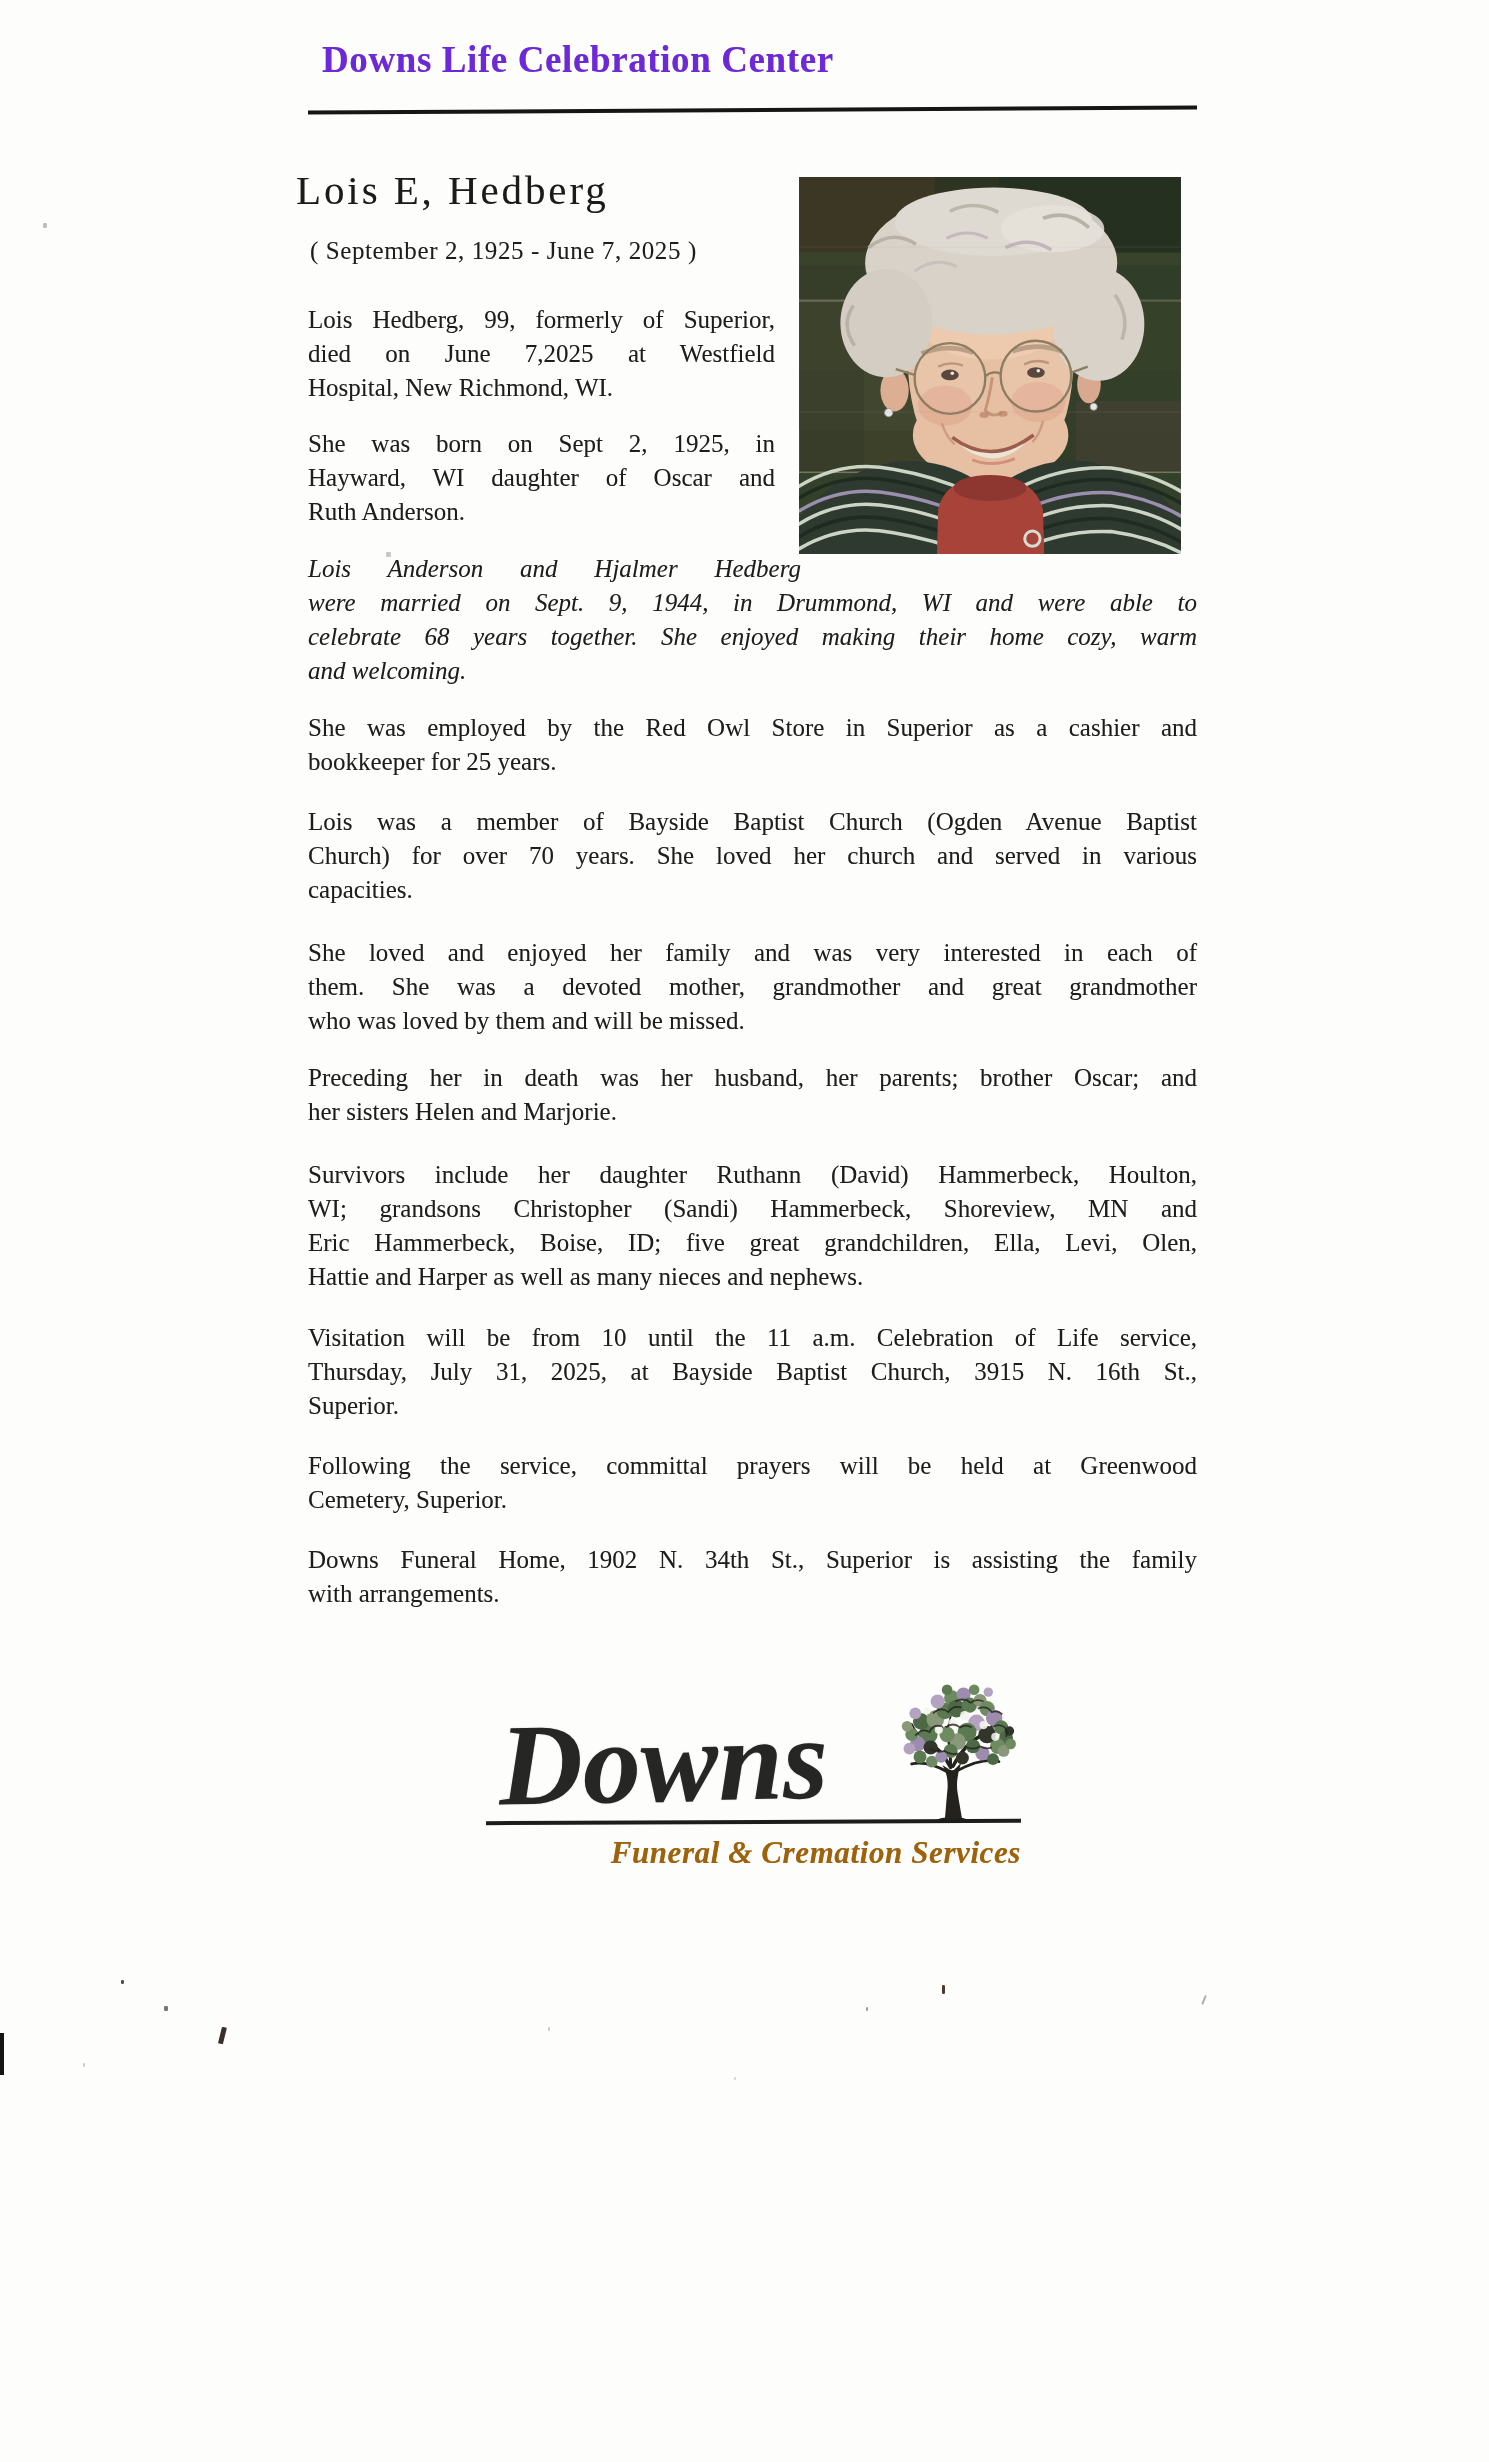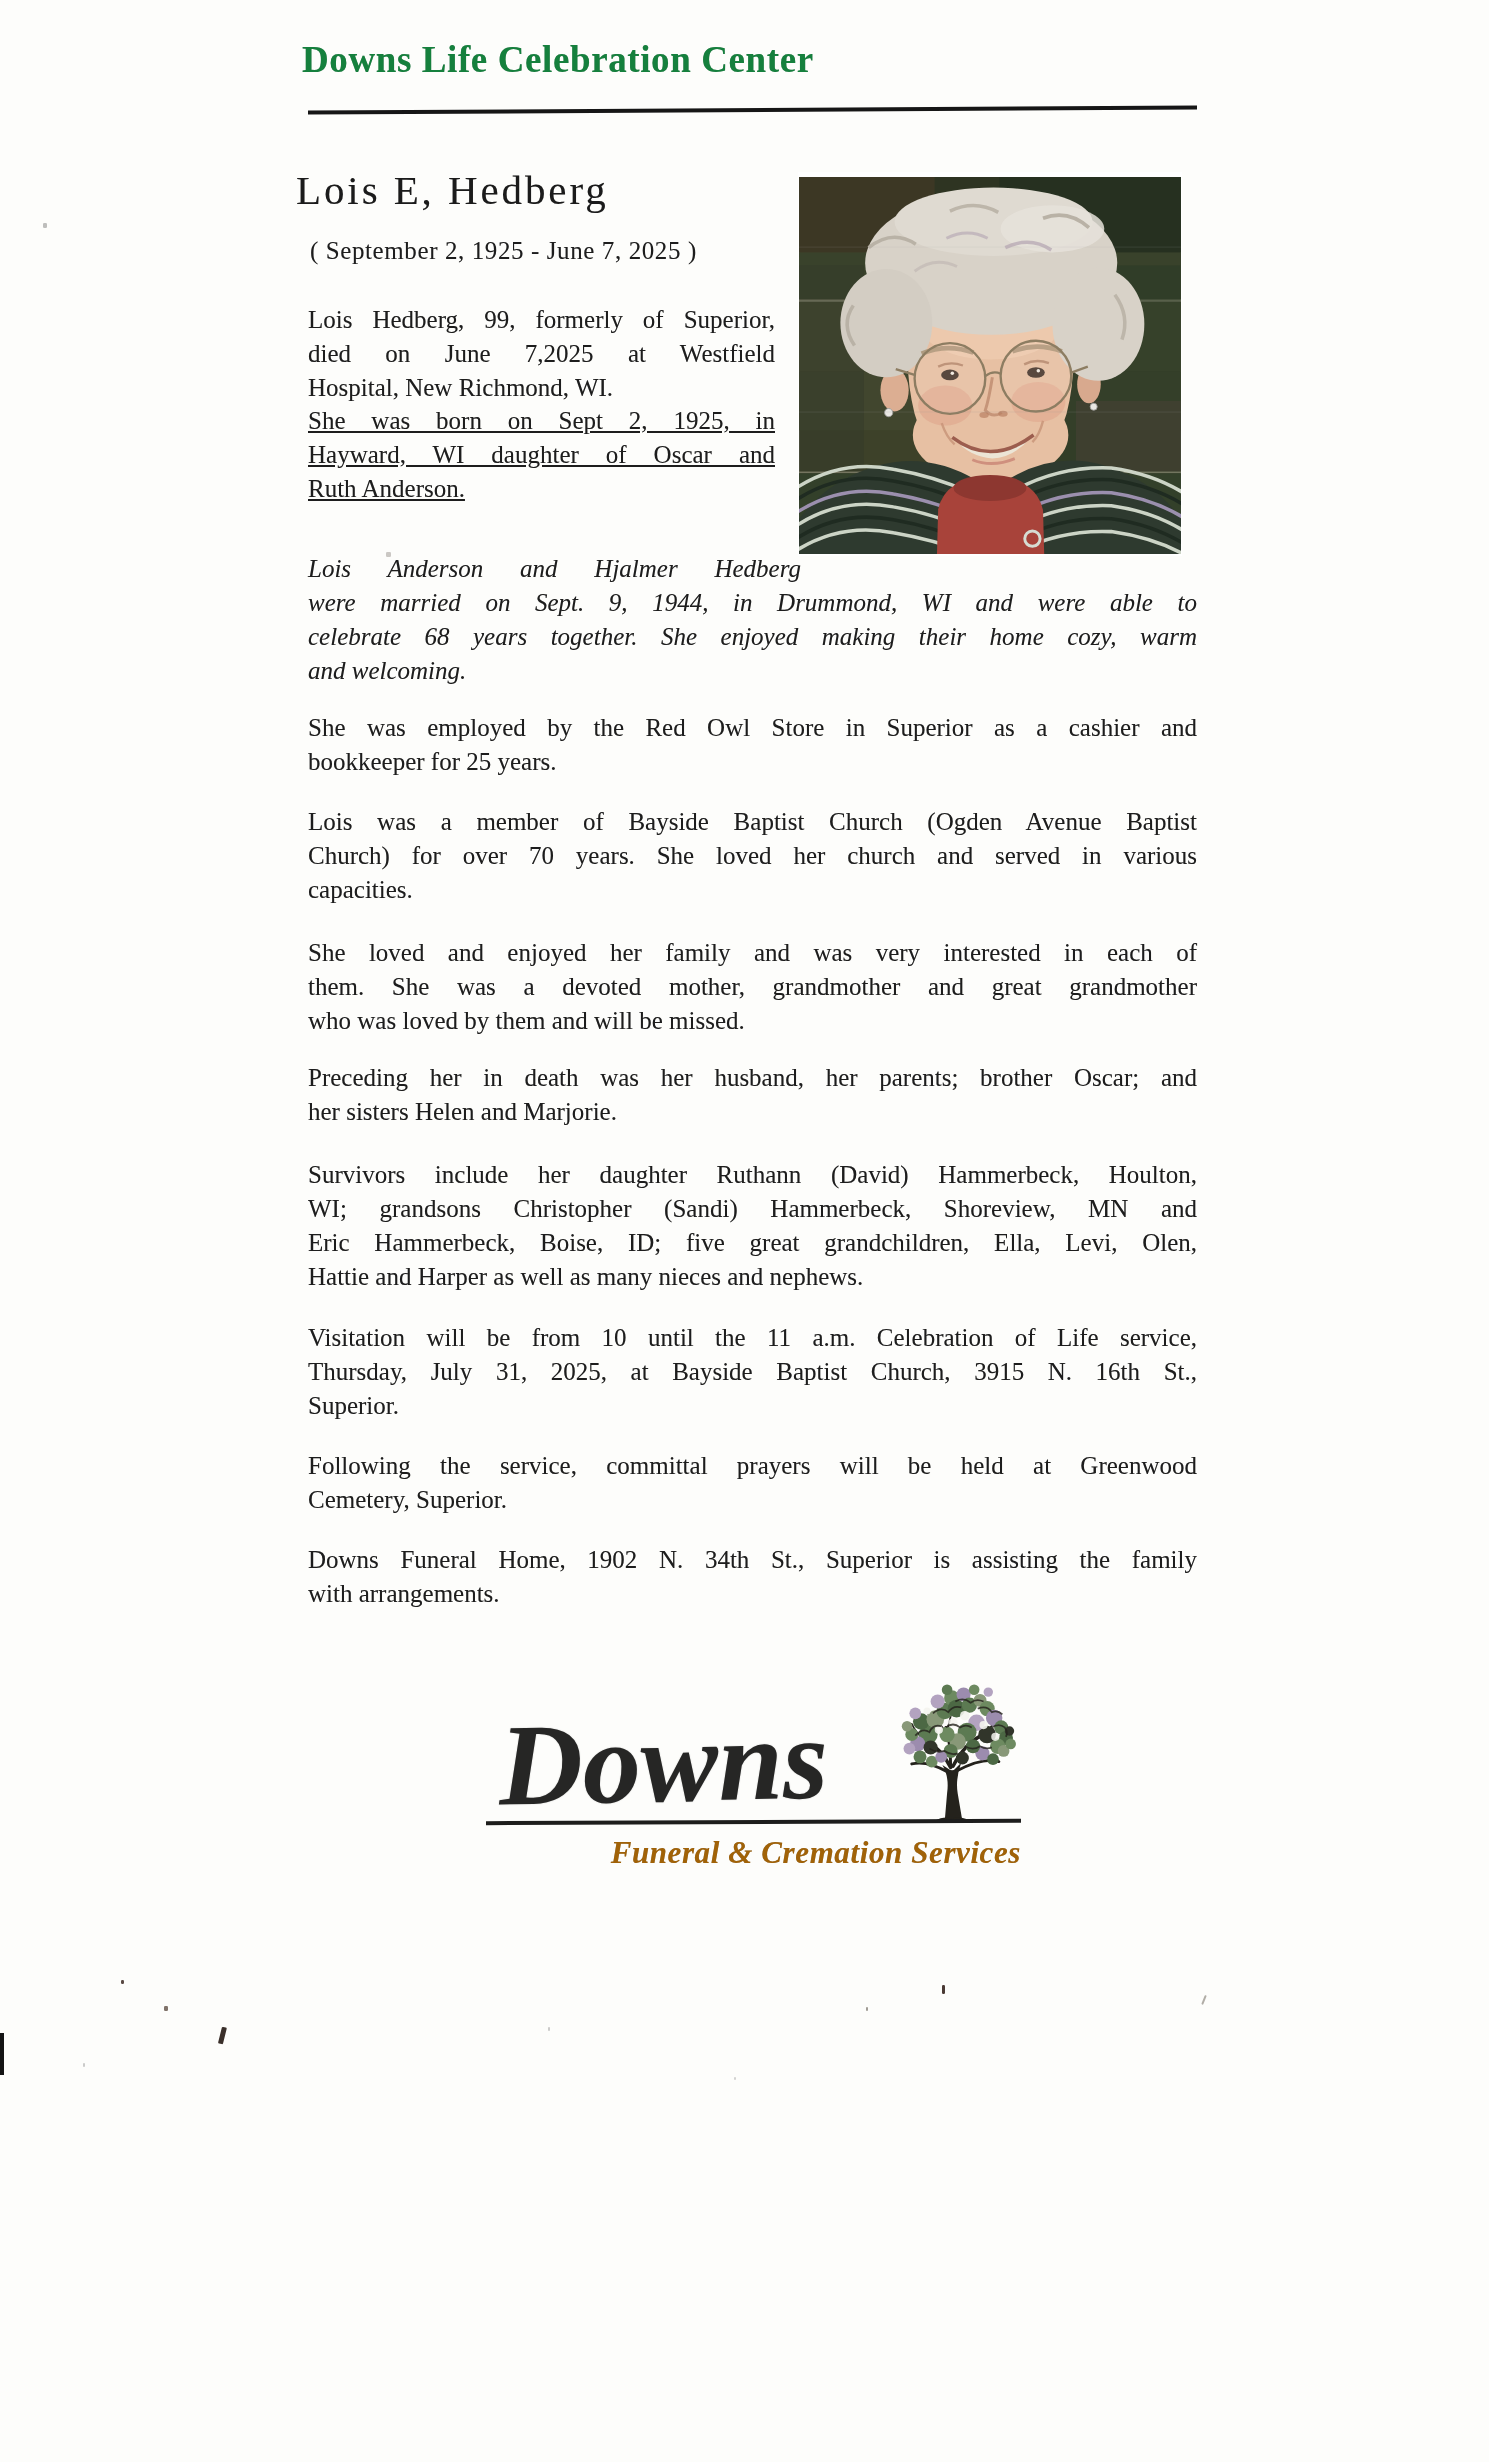--- a/index.html
+++ b/index.html
@@ -6,23 +6,23 @@
   .page{
     position:relative;
     width:1489px;height:2462px;
     background:#fdfdfb;
     overflow:hidden;
     font-family:"Liberation Serif","DejaVu Serif",serif;
     color:#1d1d1d;
   }
   .abs{position:absolute;}
   .header-title{
-    left:302px;top:38px;
+    left:322px;top:38px;
     font-size:37px;font-weight:bold;letter-spacing:0.6px;
-    color:#15803d;
+    color:#6d28d9;
     text-shadow:0 0 0.6px rgba(20,20,20,.3);
   }
   .header-rule{
     left:308px;top:108px;width:889px;height:4.1px;
     background:#161616;transform:rotate(-0.33deg);
   }
   .deceased-name{
     left:296px;top:166px;
     font-size:41px;letter-spacing:2.9px;color:#1b1b1b;
     text-shadow:0 0 0.6px rgba(20,20,20,.25);
@@ -168,21 +168,21 @@
 
   <div class="abs deceased-name">Lois E, Hedberg</div>
   <div class="abs life-dates">( September 2, 1925 - June 7, 2025 )</div>
 
   <div class="abs para" style="top:303px;">
     <div class="jl narrow">Lois Hedberg, 99, formerly of Superior,</div>
     <div class="jl narrow">died on June 7,2025 at Westfield</div>
     <div class="jl narrow last">Hospital, New Richmond, WI.</div>
   </div>
 
-  <div class="abs para" style="top:404px;text-decoration:underline;">
+  <div class="abs para" style="top:427px;">
     <div class="jl narrow">She was born on Sept 2, 1925, in</div>
     <div class="jl narrow">Hayward, WI daughter of Oscar and</div>
     <div class="jl narrow last">Ruth Anderson.</div>
   </div>
 
   <div class="abs para" style="top:552px;font-style:italic;">
     <div class="jl l1">Lois Anderson and Hjalmer Hedberg</div>
     <div class="jl">were married on Sept. 9, 1944, in Drummond, WI and were able to</div>
     <div class="jl">celebrate 68 years together. She enjoyed making their home cozy, warm</div>
     <div class="jl last">and welcoming.</div>

